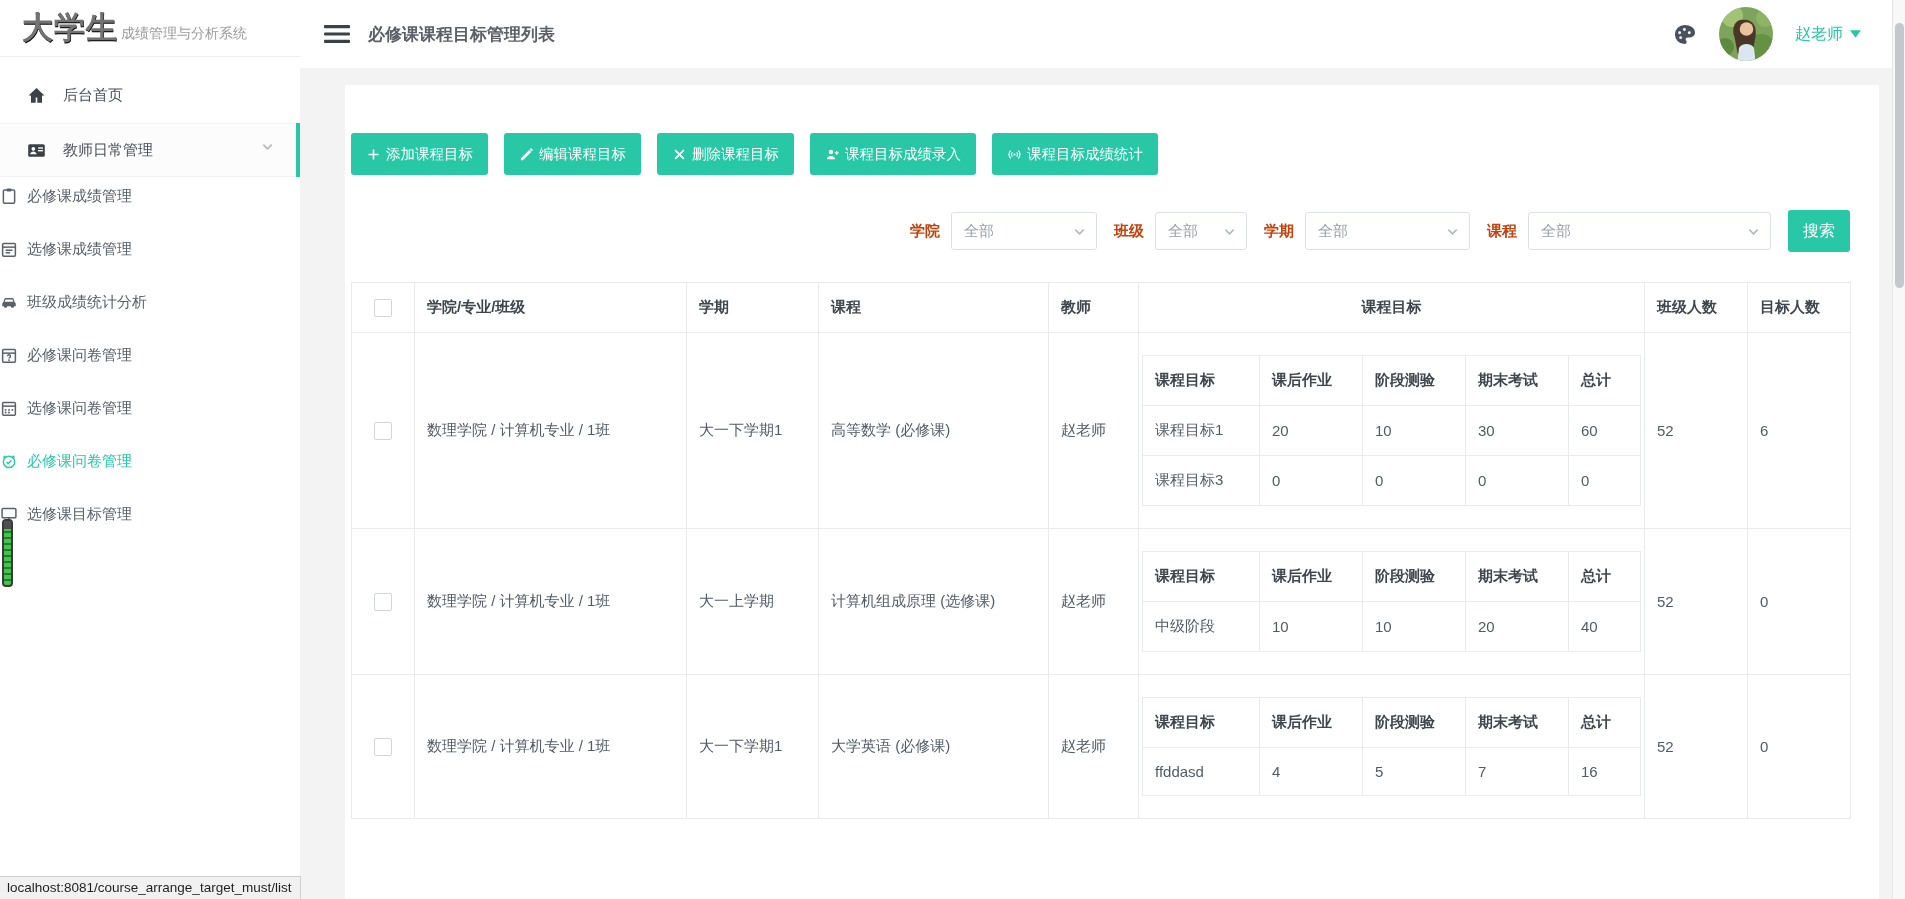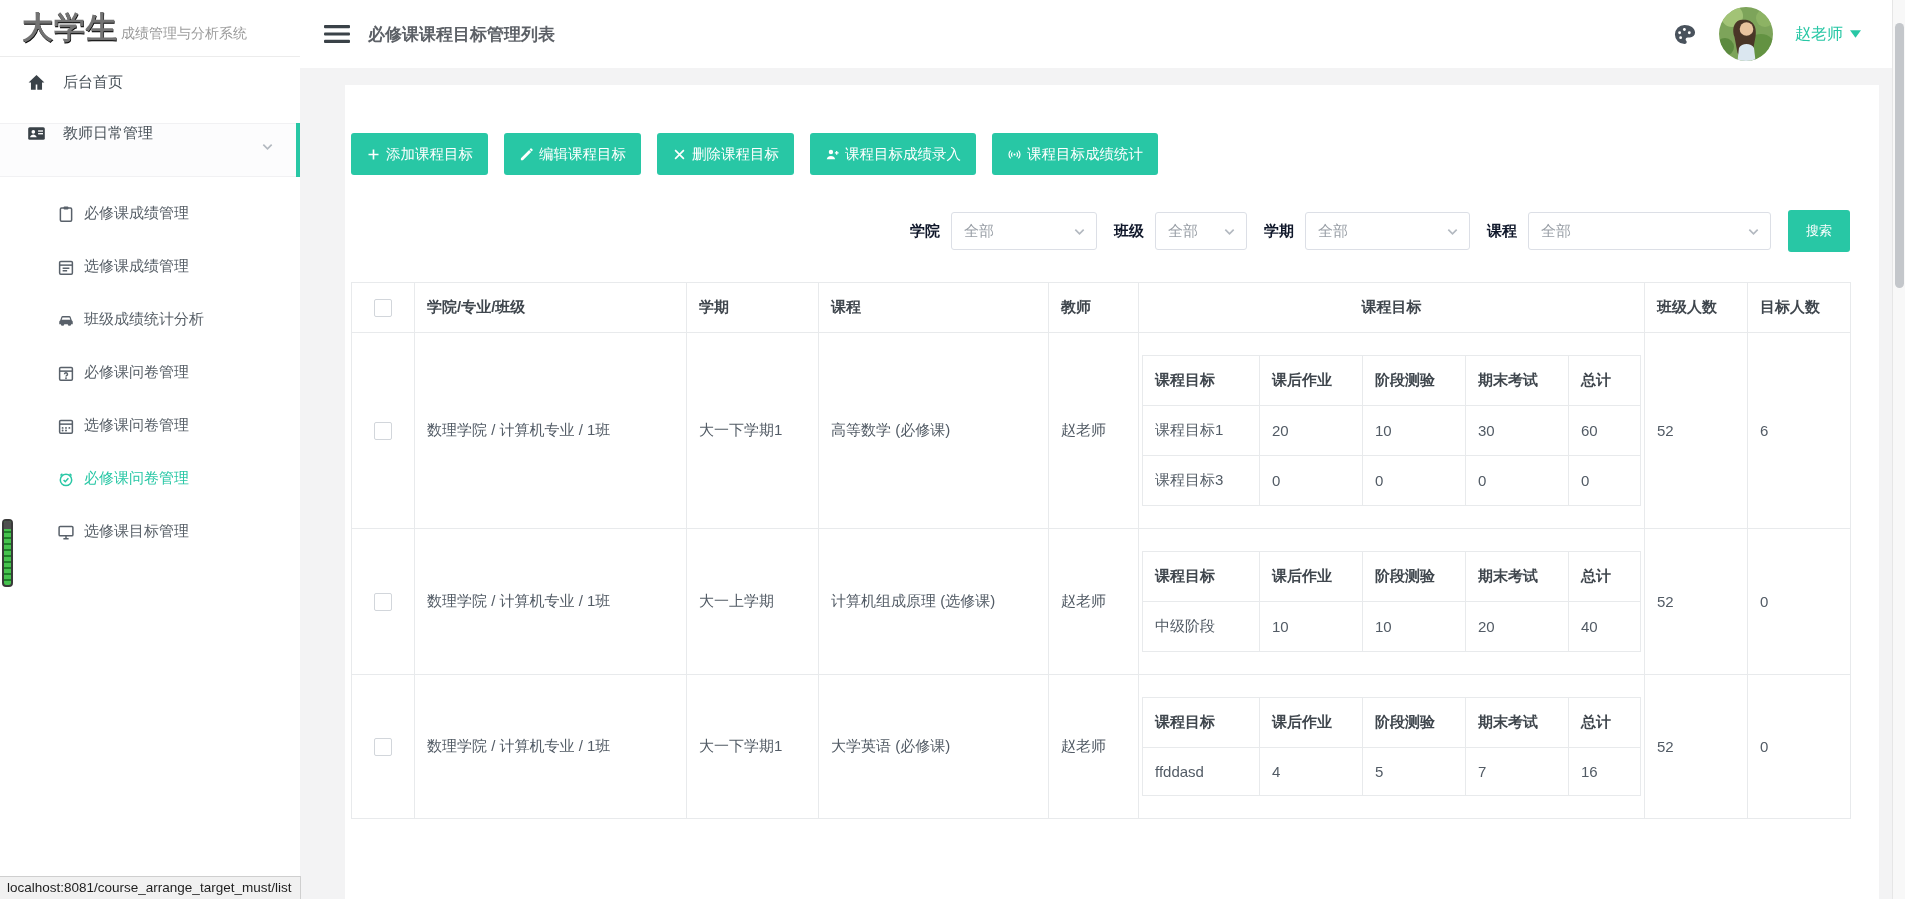--- a/index.html
+++ b/index.html
@@ -4,27 +4,27 @@
 <style>
   *{margin:0;padding:0;box-sizing:border-box}
   html,body{width:1905px;height:899px}
   body{position:relative;overflow:hidden;background:#f3f3f4;font-family:"Liberation Sans","DejaVu Sans",sans-serif}
 
   
   .sidebar{position:absolute;left:0;top:0;bottom:0;width:300px;background:#fff;z-index:5}
   .logo{height:57px;display:flex;align-items:center;padding-left:22px;border-bottom:1px solid #ececec;cursor:pointer}
   .logo-main{font-size:31px;font-weight:900;color:#737373;letter-spacing:1px;text-shadow:.6px .6px 0 #000}
   .logo-sub{font-size:14px;color:#9b9b9b;margin-left:3px;margin-top:12px}
-  .nav-item{height:44px;display:flex;padding-left:27px;gap:17px;font-size:15px;color:#485158;cursor:pointer;margin-top:16px}
+  .nav-item{height:44px;display:flex;align-items:center;padding-left:27px;gap:17px;font-size:15px;color:#485158;cursor:pointer;margin-top:16px}
   .nav-item .icon{width:19px;height:19px;display:flex}
   .nav-parent{height:54px;margin-top:6px;background:#fcfcfd;border-top:1px solid #f1f1f3;border-bottom:1px solid #f1f1f3;position:relative}
   .active-bar{position:absolute;right:0;top:-1px;bottom:-1px;width:4px;background:#28c7a5}
   .parent-chevron{position:absolute;right:26px;top:16px;display:flex;width:13px;height:13px}
   .submenu{padding-top:10px}
-  .sub-item{height:53px;display:flex;align-items:center;padding-left:57px;gap:9px;font-size:15px;color:#565e66;cursor:pointer}
+  .sub-item{height:53px;display:flex;gap:9px;font-size:15px;color:#565e66;cursor:pointer}
   .sub-item .icon{width:18px;height:18px;display:flex}
   .sub-item.active{color:#28c7a5}
   .sub-item.active svg *{stroke:#28c7a5}
   .green-widget{position:absolute;left:2px;top:519px;width:11px;height:68px;border:2px solid #3a3a3a;border-radius:4px;background:repeating-linear-gradient(to bottom,#46c24e 0 4px,#1e8028 4px 6px);z-index:8}
   .green-widget::before{content:"";position:absolute;left:0;right:0;top:0;height:8px;background:#4f4f4f;border-radius:2px 2px 0 0}
 
   
   .topbar{position:absolute;left:300px;top:0;right:0;height:68px;background:#fff;display:flex;align-items:center;z-index:4}
   .hamburger{margin-left:24px;width:26px;height:20px;cursor:pointer;display:flex}
   .page-title{margin-left:18px;font-size:17px;color:#5c6066}
@@ -37,29 +37,29 @@
   
   .main{position:absolute;left:300px;top:68px;right:0;bottom:0;background:#f3f3f4;padding:17px 26px 0 45px;overflow:hidden}
   .card{background:#fff;min-height:1200px;padding:48px 29px 0 6px}
 
   .toolbar{display:flex;gap:16px}
   .tbtn{display:inline-flex;align-items:center;gap:5px;background:#28c7a5;color:#fff;border:none;border-radius:3px;font-size:14.5px;padding:0 15px;height:42px;cursor:pointer;font-family:inherit}
   .tbtn .icon{display:flex;width:15px;height:15px}
 
   .filters{display:flex;align-items:center;justify-content:flex-end;margin-top:35px}
   .filter-field{display:flex;align-items:center;margin-left:17px}
-  .f-label{font-weight:bold;font-size:15px;color:#0f172a;margin-right:11px;white-space:nowrap}
+  .f-label{font-weight:bold;font-size:15px;color:#c2410c;margin-right:11px;white-space:nowrap}
   .select{height:38px;border:1px solid #dcdfe6;border-radius:3px;background:#fff;display:flex;align-items:center;justify-content:space-between;padding:0 10px 0 12px;cursor:pointer}
   .sel-value{color:#999fa6;font-size:15px}
   .sel-caret{display:flex;width:13px;height:13px}
   .filter-field:nth-of-type(1) .select{width:146px}
   .filter-field:nth-of-type(2) .select{width:92px}
   .filter-field:nth-of-type(3) .select{width:165px}
   .filter-field:nth-of-type(4) .select{width:243px}
-  .search-btn{width:62px;height:42px;margin-left:17px;background:#28c7a5;color:#fff;border:none;border-radius:3px;font-size:13px;cursor:pointer;font-family:inherit}
+  .search-btn{width:62px;height:42px;margin-left:17px;background:#28c7a5;color:#fff;border:none;border-radius:3px;font-size:16px;cursor:pointer;font-family:inherit}
 
   .main-table{border-collapse:collapse;margin-top:30px;table-layout:fixed;width:1499px;background:#fff}
   .main-table>thead>tr>th{border:1px solid #e8eaec;font-size:15px;color:#3f464d;padding:15px 12px;text-align:left;font-weight:bold}
   .main-table>tbody>tr>td{border:1px solid #e8eaec;font-size:15px;color:#525b65;padding:6px 12px;vertical-align:middle}
   .main-table .center{text-align:center}
   .cb{width:18px;height:18px;border:1px solid #d2d6db;border-radius:2px;background:#fff;margin:0 auto;cursor:pointer}
   .goals-cell{padding:22px 3px !important}
   .goal-table{border-collapse:collapse;width:498px;table-layout:fixed}
   .goal-table th{border:1px solid #e8eaec;font-weight:bold;font-size:15px;color:#3f464d;text-align:left;padding:15px 12px}
   .goal-table td{border:1px solid #e8eaec;font-size:15px;color:#525b65;padding:15px 12px}

